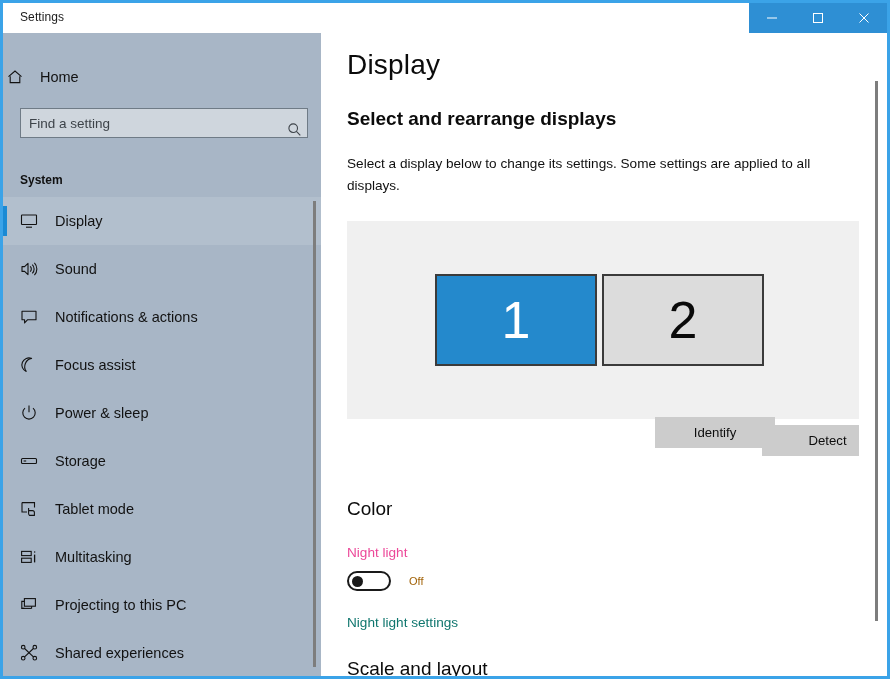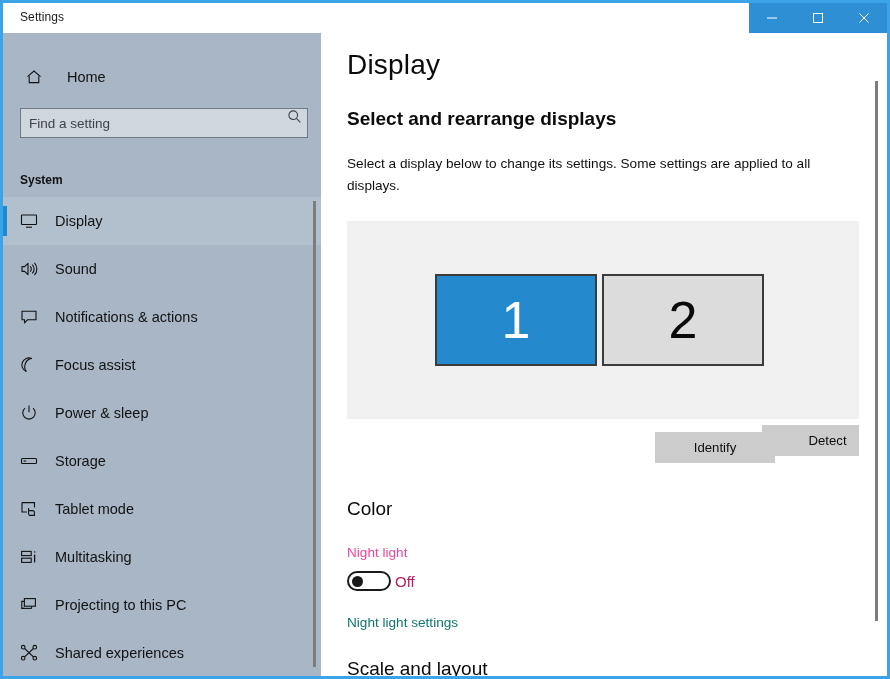--- a/index.html
+++ b/index.html
@@ -36,29 +36,29 @@
   .wc svg { display:block; }
   .wc-min { background:#2e8fd4; }
 
   
   #sidebar {
     position:absolute; left:0; top:0; width:318px; height:673px;
     background:#a8b6c6;
   }
   #home-item {
     position:absolute; left:0; top:56px; width:318px; height:36px;
-    display:flex; align-items:center; padding-left:22px;gap:8px;
+    display:flex; align-items:center; padding-left:3px;
   }
   #home-item .ico { width:26px; display:flex; align-items:center; }
   #home-label { font-size:14.5px; color:#121212; margin-left:8px; }
 
   #searchbox {
     position:absolute; left:17px; top:105px; width:288px; height:30px;
     background:#cfd6dd; border:1px solid #6f7b86;
-    display:flex; align-items:flex-start;
+    display:flex; align-items:flex-end;
   }
   #search-input {
     flex:1; border:none; outline:none; background:transparent;
     font-family:"Liberation Sans", sans-serif;
     font-size:13.5px; color:#3d4349; padding:0 8px; height:100%;
   }
   #search-input::placeholder { color:#3d4349; opacity:1; }
   #search-icon { width:26px; display:flex; align-items:center; justify-content:center; }
 
   #section-title {
@@ -118,41 +118,41 @@
   #monitor-1 { left:88px; width:162px; background:#2489cc; }
   #monitor-2 { left:255px; width:162px; background:#dcdcdc; }
   #monitor-1 .num { font-size:52px; font-weight:300; color:#ffffff; line-height:1; }
   #monitor-2 .num { font-size:52px; font-weight:300; color:#0a0a0a; line-height:1; }
 
   .btn {
     position:absolute; height:31px; background:#cccccc;
     border:none; font-family:"Liberation Sans", sans-serif;
     font-size:13.2px; color:#0d0d0d; cursor:pointer;
   }
-  #btn-identify { left:334px; top:429px; width:120px; }
+  #btn-identify { left:334px; top:414px; width:120px; }
   #btn-detect   { left:441px; top:422px; width:97px;padding-left:34px; }
 
   #color-head {
     position:absolute; left:26px; top:495px;
     font-size:19px; font-weight:400; color:#0b0b0b;
   }
   #nightlight-label {
     position:absolute; left:26px; top:542px;
     font-size:13.6px; color:#ec4899;
   }
   #toggle-row { position:absolute; left:26px; top:568px; display:flex; align-items:center; }
   #nightlight-toggle {
     width:44px; height:20px; border:2px solid #1a1a1a; border-radius:10px;
     background:#ffffff; position:relative; cursor:pointer;
   }
   #nightlight-toggle .knob {
     position:absolute; left:3px; top:3px; width:11px; height:11px;
     border-radius:50%; background:#1a1a1a;
   }
-  #toggle-state { margin-left:4px; font-size:15px; color:#be185d; }
+  #toggle-state { margin-left:18px; font-size:11px; color:#a16207; }
 
   #nightlight-link {
     position:absolute; left:26px; top:612px;
     font-size:13.6px; color:#0f766e; text-decoration:none; cursor:pointer;
   }
   #scale-head {
     position:absolute; left:26px; top:655px;
     font-size:19px; font-weight:400; color:#0b0b0b;
   }
   #main-scroll {

